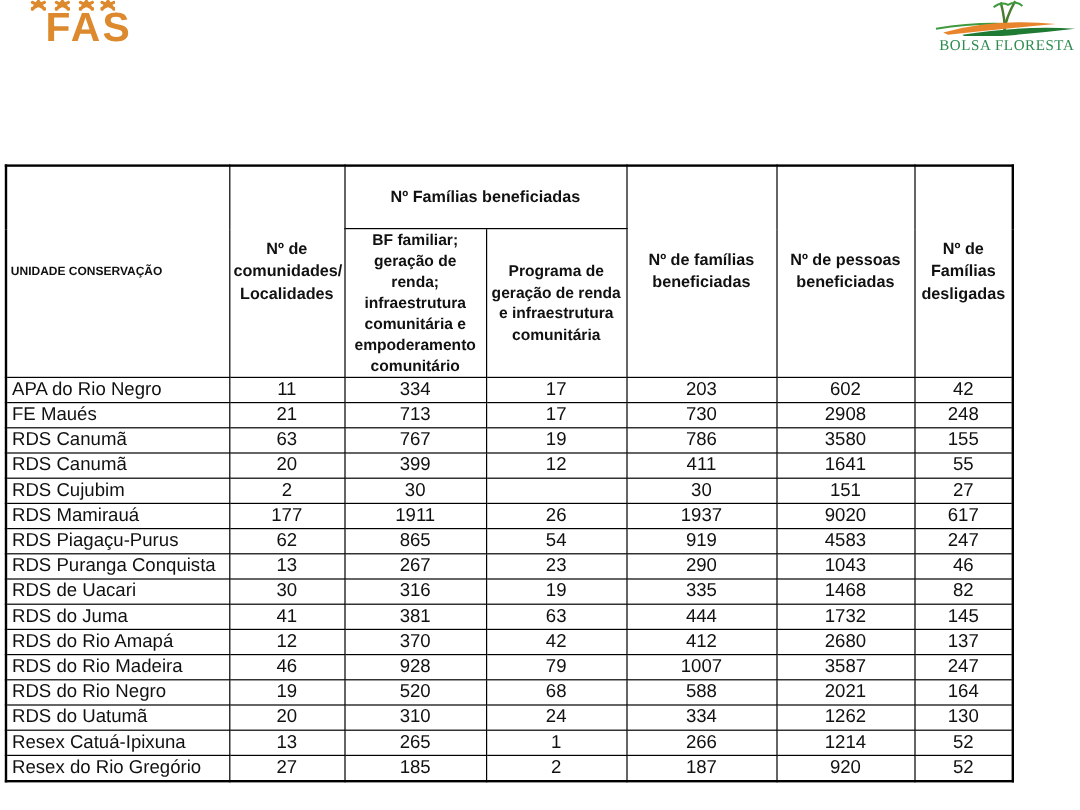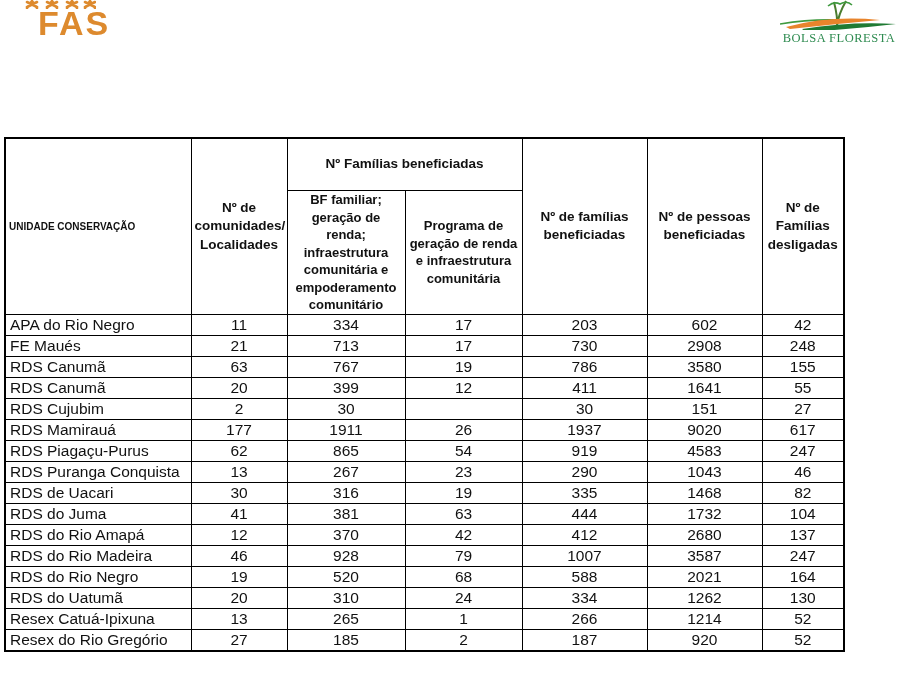--- a/index.html
+++ b/index.html
@@ -268,21 +268,21 @@
           <td class="num">1468</td>
           <td class="num">82</td>
         </tr>
         <tr>
           <td class="name">RDS do Juma</td>
           <td class="num">41</td>
           <td class="num">381</td>
           <td class="num">63</td>
           <td class="num">444</td>
           <td class="num">1732</td>
-          <td class="num">104</td>
+          <td class="num">145</td>
         </tr>
         <tr>
           <td class="name">RDS do Rio Amapá</td>
           <td class="num">12</td>
           <td class="num">370</td>
           <td class="num">42</td>
           <td class="num">412</td>
           <td class="num">2680</td>
           <td class="num">137</td>
         </tr>

